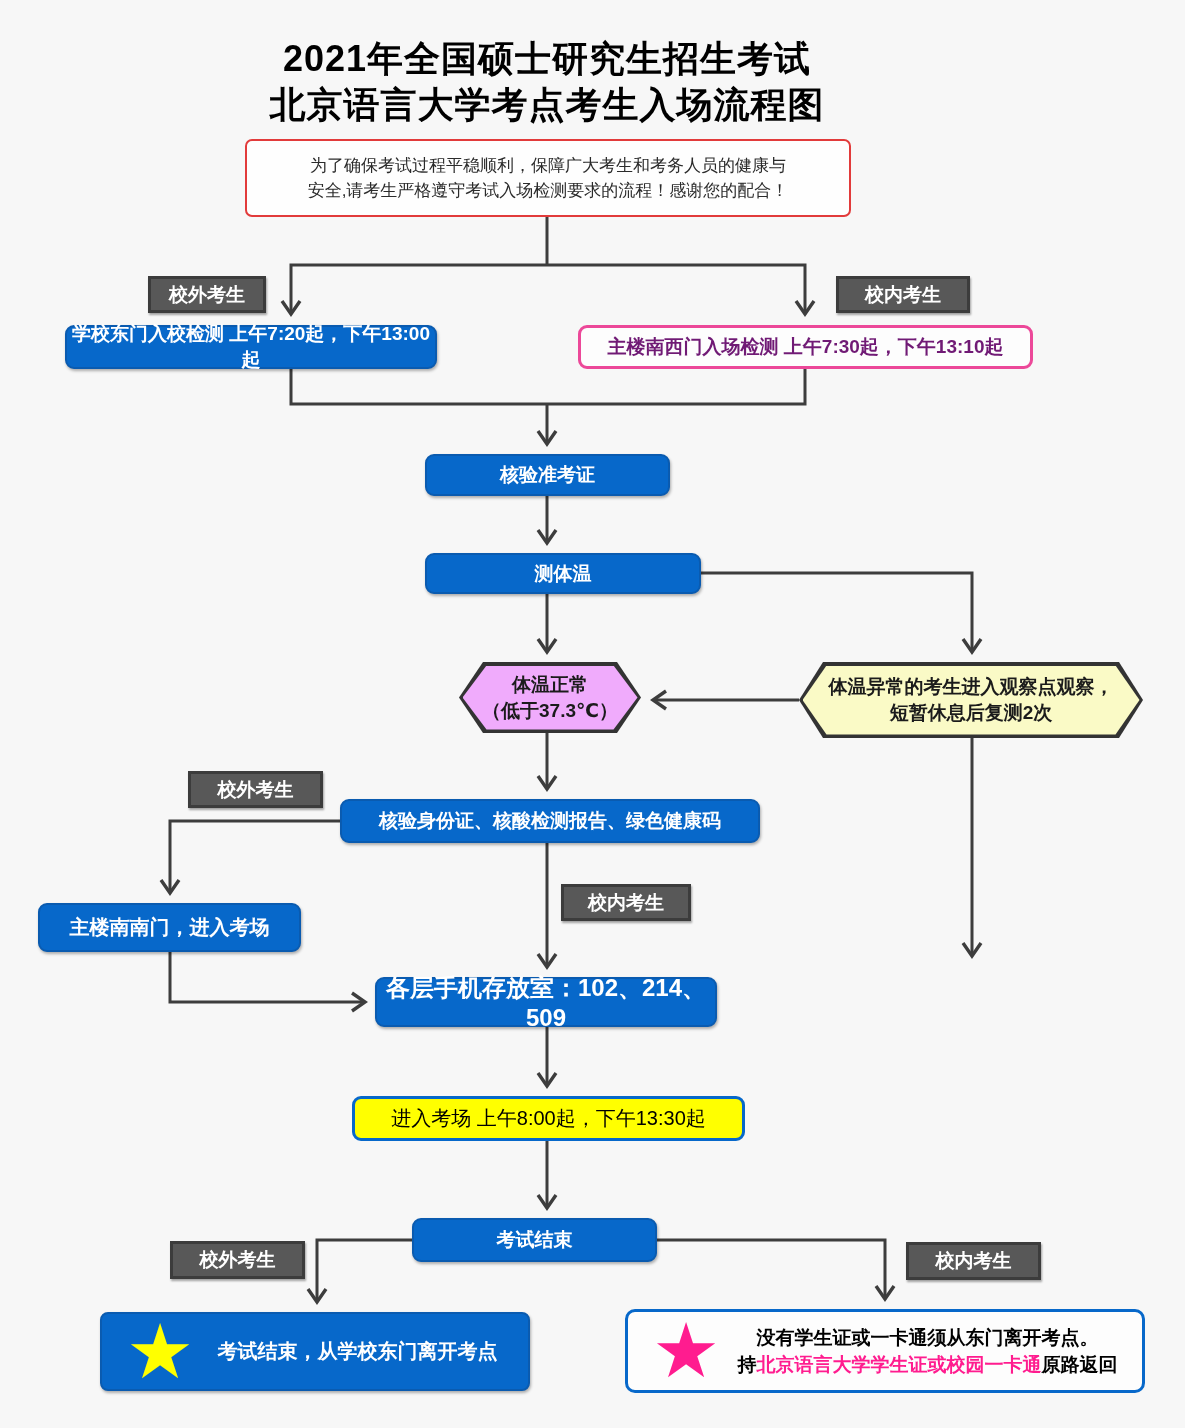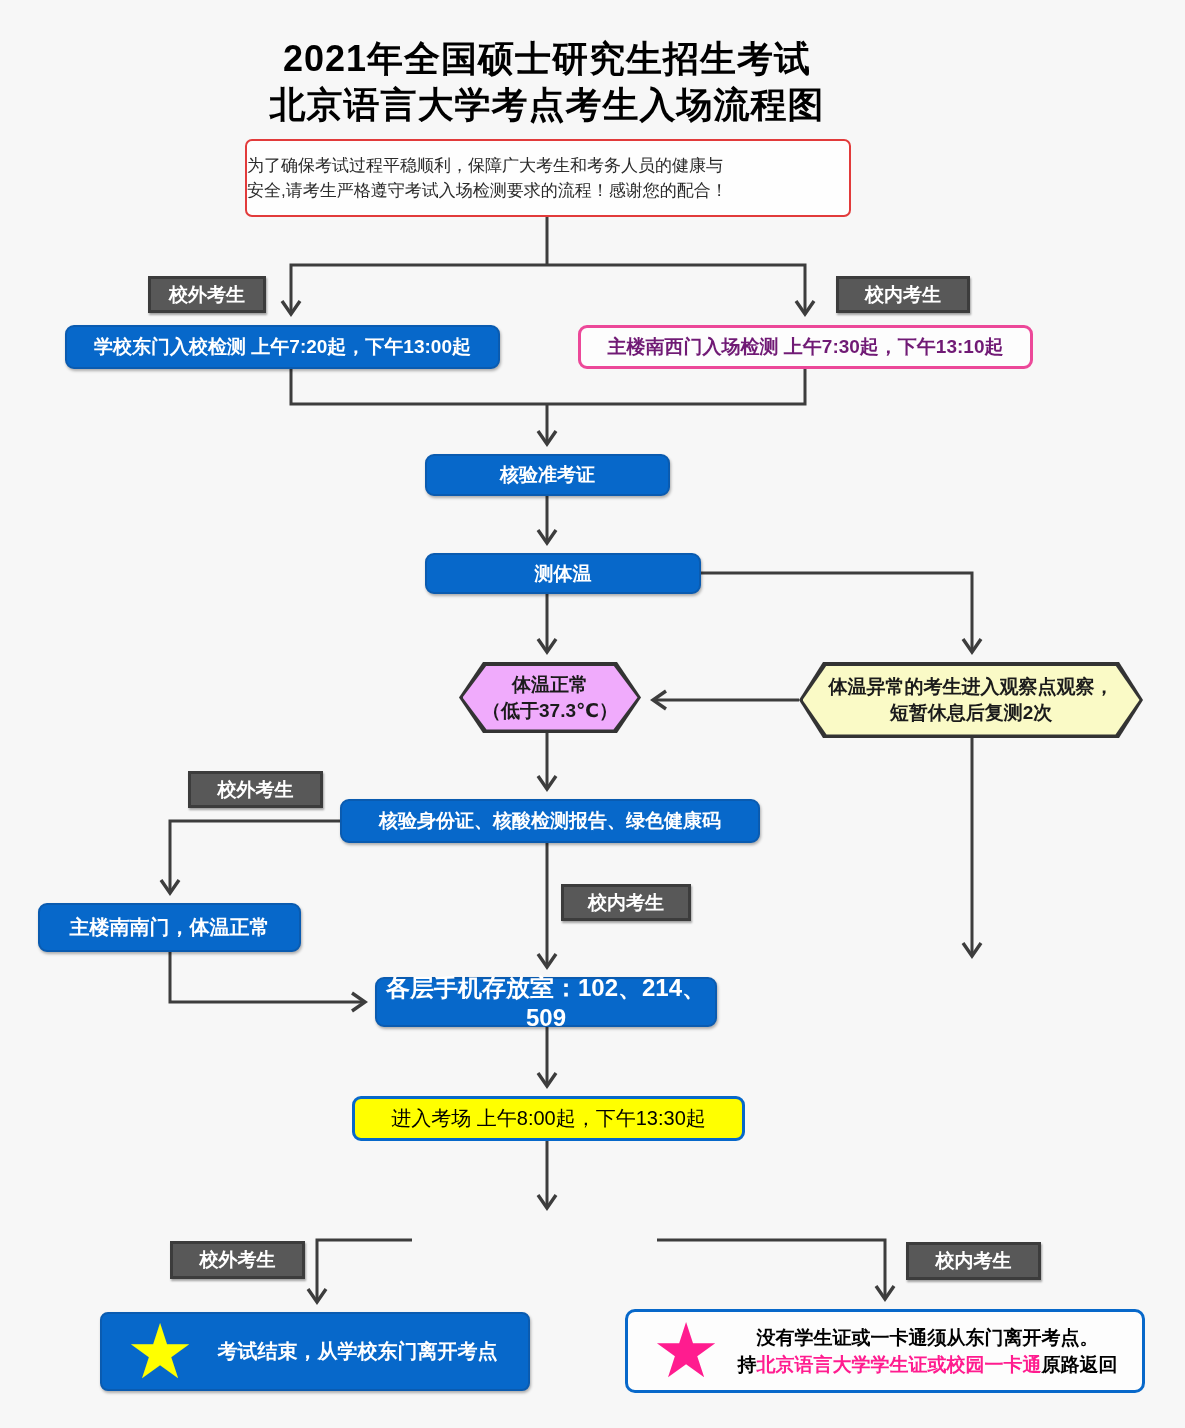--- a/index.html
+++ b/index.html
@@ -23,21 +23,21 @@
     text-align:center;
     font-weight:bold;color:#000;
     font-size:36px;line-height:46px;
     letter-spacing:1px;
   }
   .notice{
     left:245px;top:139px;width:606px;height:78px;
     background:#fefefe;
     border:2px solid #e23b3b;border-radius:7px;
     display:flex;flex-direction:column;justify-content:center;
-    text-align:left;
+    text-align:center;
     font-size:17px;line-height:25px;color:#2b2b2b;
   }
 
   .tag{
     background:#585858;
     border:3px solid #3c3c3c;
     box-shadow:1px 2px 2px rgba(0,0,0,.35);
     color:#fff;font-weight:bold;font-size:19px;
     display:flex;align-items:center;justify-content:center;
     text-align:center;
@@ -148,21 +148,21 @@
   </div>
 
   <div class="node notice">
     <div>为了确保考试过程平稳顺利，保障广大考生和考务人员的健康与</div>
     <div>安全,请考生严格遵守考试入场检测要求的流程！感谢您的配合！</div>
   </div>
 
   <div class="node tag" style="left:148px;top:276px;width:118px;height:37px;">校外考生</div>
   <div class="node tag" style="left:836px;top:276px;width:134px;height:37px;">校内考生</div>
 
-  <div class="node bluebox" style="left:65px;top:325px;width:435px;height:44px;">学校东门入校检测  上午7:20起，下午13:00起</div>
+  <div class="node bluebox" style="left:65px;top:325px;width:372px;height:44px;">学校东门入校检测  上午7:20起，下午13:00起</div>
   <div class="node whitebox" style="left:578px;top:325px;width:455px;height:44px;">主楼南西门入场检测  上午7:30起，下午13:10起</div>
 
   <div class="node bluebox" style="left:425px;top:454px;width:245px;height:42px;">核验准考证</div>
   <div class="node bluebox" style="left:425px;top:553px;width:276px;height:41px;">测体温</div>
 
   <div class="hex green" style="left:459px;top:662px;width:182px;height:71px;">
     <div class="hx-outer hx-clip"></div>
     <div class="hx-inner hx-clip-i">
       <div>体温正常</div>
       <div>（低于37.3℃）</div>
@@ -175,27 +175,28 @@
       <div>体温异常的考生进入观察点观察，</div>
       <div>短暂休息后复测2次</div>
     </div>
   </div>
 
   <div class="node tag" style="left:188px;top:771px;width:135px;height:37px;">校外考生</div>
   <div class="node tag" style="left:561px;top:884px;width:130px;height:37px;">校内考生</div>
 
   <div class="node bluebox" style="left:340px;top:799px;width:420px;height:44px;">核验身份证、核酸检测报告、绿色健康码</div>
 
-  <div class="node bluebox" style="left:38px;top:903px;width:263px;height:49px;font-size:20px;">主楼南南门，体温正常</div>
+  <div class="node bluebox" style="left:38px;top:903px;width:263px;height:49px;font-size:20px;">主楼南南门，进入考场</div>
 
   <div class="node bluebox" style="left:375px;top:977px;width:342px;height:50px;font-size:24px;">各层手机存放室：102、214、509</div>
 
 
   <div class="node yellowbox" style="left:352px;top:1096px;width:393px;height:45px;">进入考场 上午8:00起，下午13:30起</div>
 
+  <div class="node bluebox" style="left:412px;top:1218px;width:245px;height:44px;">考试结束</div>
 
   <div class="node tag" style="left:170px;top:1241px;width:135px;height:38px;">校外考生</div>
   <div class="node tag" style="left:906px;top:1242px;width:135px;height:38px;">校内考生</div>
 
   <div class="node leave-east-box" style="left:100px;top:1312px;width:430px;height:79px;">
     <span class="star yellow">★</span>
     <div class="bigbox-text">
       <div>考试结束，从学校东门离开考点</div>
     </div>
   </div>

